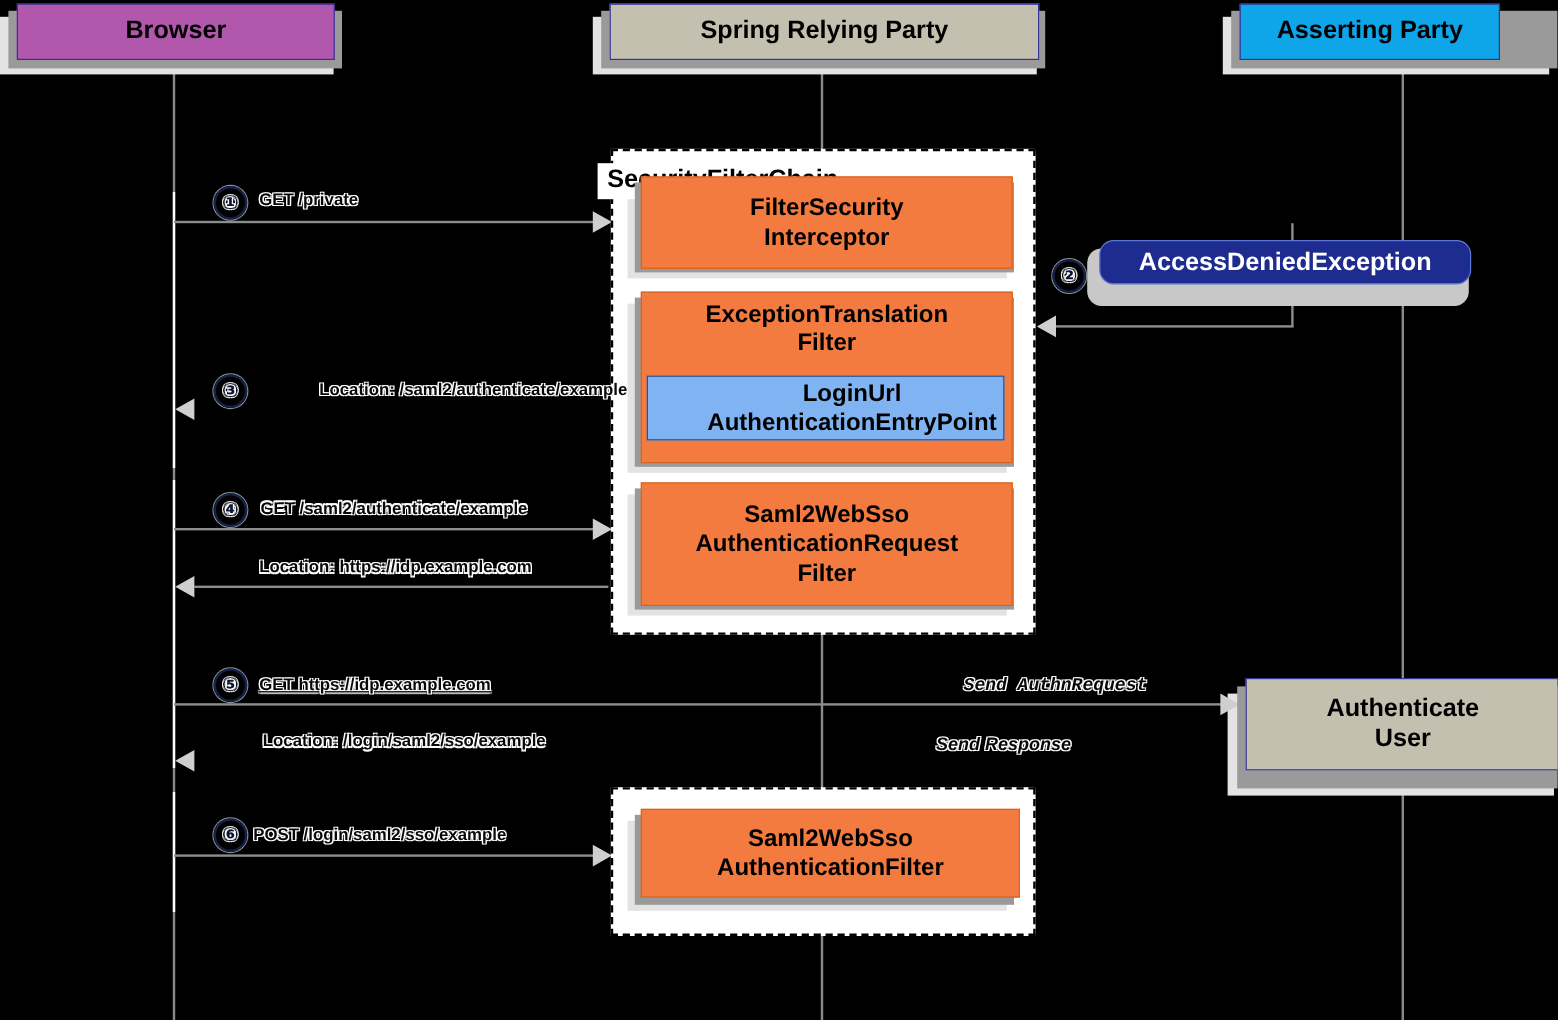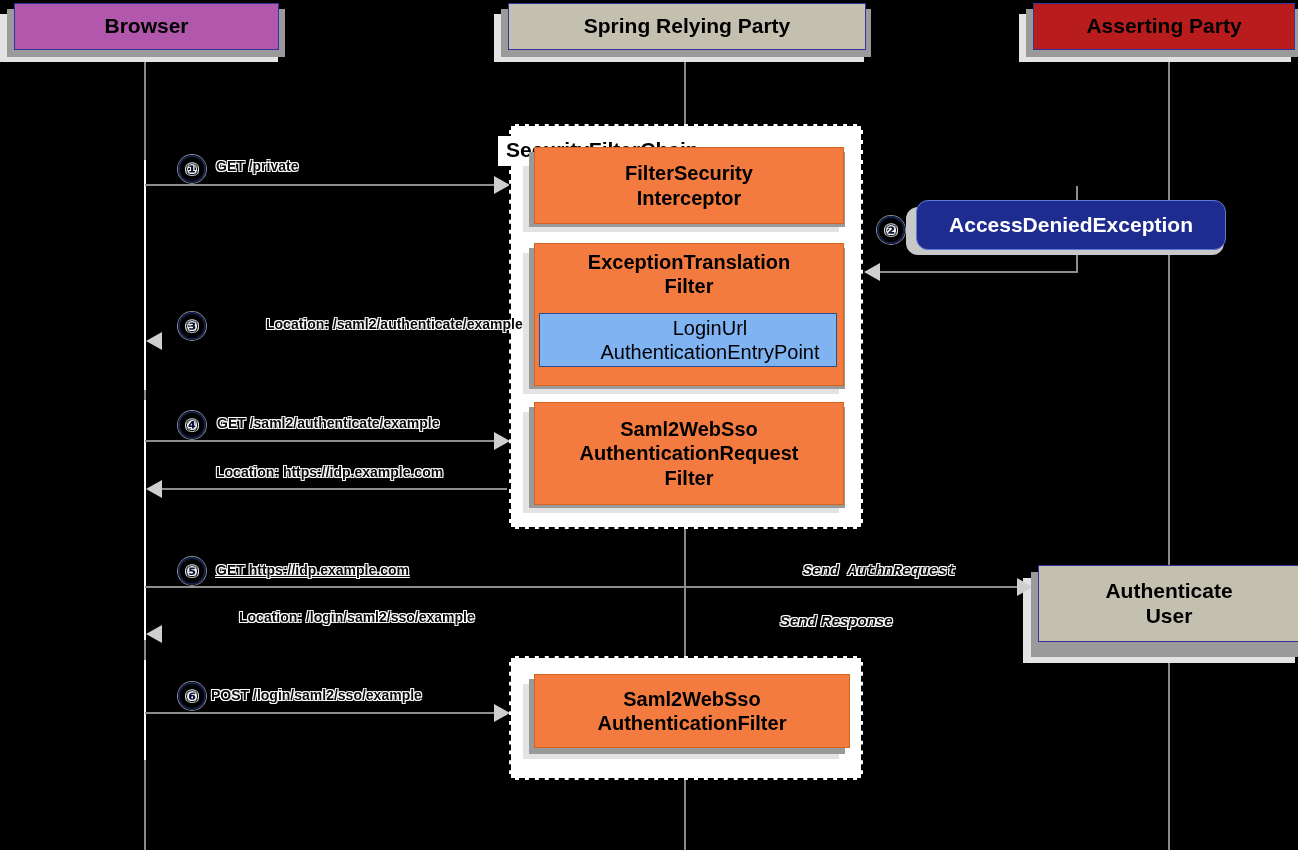--- a/index.html
+++ b/index.html
@@ -23,21 +23,21 @@
          border:2px dashed #000000;z-index:5;}
   .frame-label{position:absolute;background:#ffffff;color:#000;font-weight:bold;
                font-size:21px;padding:2px 8px 4px 8px;z-index:7;white-space:nowrap;}
 
   
   .fbox{position:absolute;box-sizing:border-box;background:#F47B3F;
         border:1px solid #D2651F;display:flex;align-items:center;justify-content:center;
         text-align:center;font-weight:bold;font-size:20px;color:#000;line-height:1.22;z-index:8;}
   .entrypoint{position:absolute;box-sizing:border-box;background:#7FB3F2;
         border:1px solid #2a4d8f;display:flex;align-items:center;justify-content:center;
-        text-align:center;font-weight:normal;font-size:20px;color:#000;line-height:1.22;z-index:9;padding-left:44px;}
+        text-align:center;font-weight:bold;font-size:20px;color:#000;line-height:1.22;z-index:9;padding-left:44px;}
 
   
   .exc{position:absolute;box-sizing:border-box;background:#1E2B8F;
        border:1px solid #5d78d8;border-radius:12px;display:flex;align-items:center;
        justify-content:center;text-align:center;font-weight:bold;font-size:21px;
        color:#ffffff;z-index:9;}
   .exc-shadow{position:absolute;background:#c8c8c8;border-radius:12px;z-index:8;}
 
   
   .msgline{position:absolute;height:2px;background:#8d8d8d;z-index:3;}
@@ -78,21 +78,21 @@
   </div>
 
   <div class="sh-light" style="left:494px;top:14px;width:370px;height:48px;z-index:3;"></div>
   <div class="sh-dark" style="left:501px;top:9px;width:370px;height:48px;z-index:4;"></div>
   <div class="actor" style="left:508px;top:3px;width:358px;height:47px;background:#C4C0B0;">
     <span>Spring Relying Party</span>
   </div>
 
   <div class="sh-light" style="left:1019px;top:14px;width:272px;height:48px;z-index:3;"></div>
   <div class="sh-dark" style="left:1026px;top:9px;width:272px;height:48px;z-index:4;"></div>
-  <div class="actor" style="left:1033px;top:3px;width:262px;height:47px;background:#b91c1c;">
+  <div class="actor" style="left:1033px;top:3px;width:217px;height:47px;background:#0ea5e9;">
     <span>Asserting Party</span>
   </div>
 
   <div class="frame" style="left:509px;top:124px;width:354px;height:405px;"></div>
   <div class="frame-label" style="left:498px;top:93px;margin-top:43px;">SecurityFilterChain</div>
 
   <div class="sh-light" style="left:523px;top:157px;width:316px;height:75px;z-index:6;"></div>
   <div class="sh-dark" style="left:529px;top:152px;width:316px;height:75px;z-index:7;"></div>
   <div class="fbox" style="left:534px;top:147px;width:310px;height:77px;">
     <div>
@@ -131,21 +131,21 @@
   <div class="sh-light" style="left:523px;top:684px;width:316px;height:75px;z-index:6;"></div>
   <div class="sh-dark" style="left:529px;top:679px;width:316px;height:75px;z-index:7;"></div>
   <div class="fbox" style="left:534px;top:674px;width:316px;height:74px;">
     <div>
       <span>Saml2WebSso</span><br>
       <span>AuthenticationFilter</span>
     </div>
   </div>
 
   <div class="exc-shadow" style="left:906px;top:207px;width:318px;height:48px;"></div>
-  <div class="exc" style="left:916px;top:200px;width:310px;height:50px;">
+  <div class="exc" style="left:916px;top:200px;width:310px;height:37px;">
     <span>AccessDeniedException</span>
   </div>
   <div class="stepnum" style="left:877px;top:216px;">
     <span>②</span>
   </div>
 
   <div class="sh-light" style="left:1023px;top:578px;width:272px;height:85px;z-index:4;"></div>
   <div class="sh-dark" style="left:1031px;top:572px;width:272px;height:85px;z-index:5;"></div>
   <div class="actor" style="left:1038px;top:565px;width:262px;height:77px;background:#C4C0B0;">
     <div>
@@ -186,21 +186,21 @@
   <div class="stepnum" style="left:178px;top:557px;">
     <span>⑤</span>
   </div>
   <div class="msglabel" style="left:216px;top:562px;text-decoration:underline;">GET https://idp.example.com</div>
   <div class="msglabel italic" style="left:803px;top:563px;font-family:Liberation Mono, monospace;">Send AuthnRequest</div>
   <div class="msgline" style="left:145px;top:586px;width:874px;"></div>
   <div class="arrow-r" style="left:1017px;top:578px;"></div>
 
   <div class="msglabel italic" style="left:780px;top:612px;">Send Response</div>
 
-  <div class="msglabel" style="left:219px;top:609px;margin-left:20px;">Location: /login/saml2/sso/example</div>
+  <div class="msglabel" style="left:219px;top:609px;">Location: /login/saml2/sso/example</div>
   <div class="msgline" style="left:162px;top:633px;width:0px;"></div>
   <div class="arrow-l" style="left:146px;top:625px;"></div>
 
   <div class="stepnum" style="left:178px;top:682px;">
     <span>⑥</span>
   </div>
   <div class="msglabel" style="left:211px;top:687px;">POST /login/saml2/sso/example</div>
   <div class="msgline" style="left:145px;top:712px;width:351px;"></div>
   <div class="arrow-r" style="left:494px;top:704px;"></div>
 

